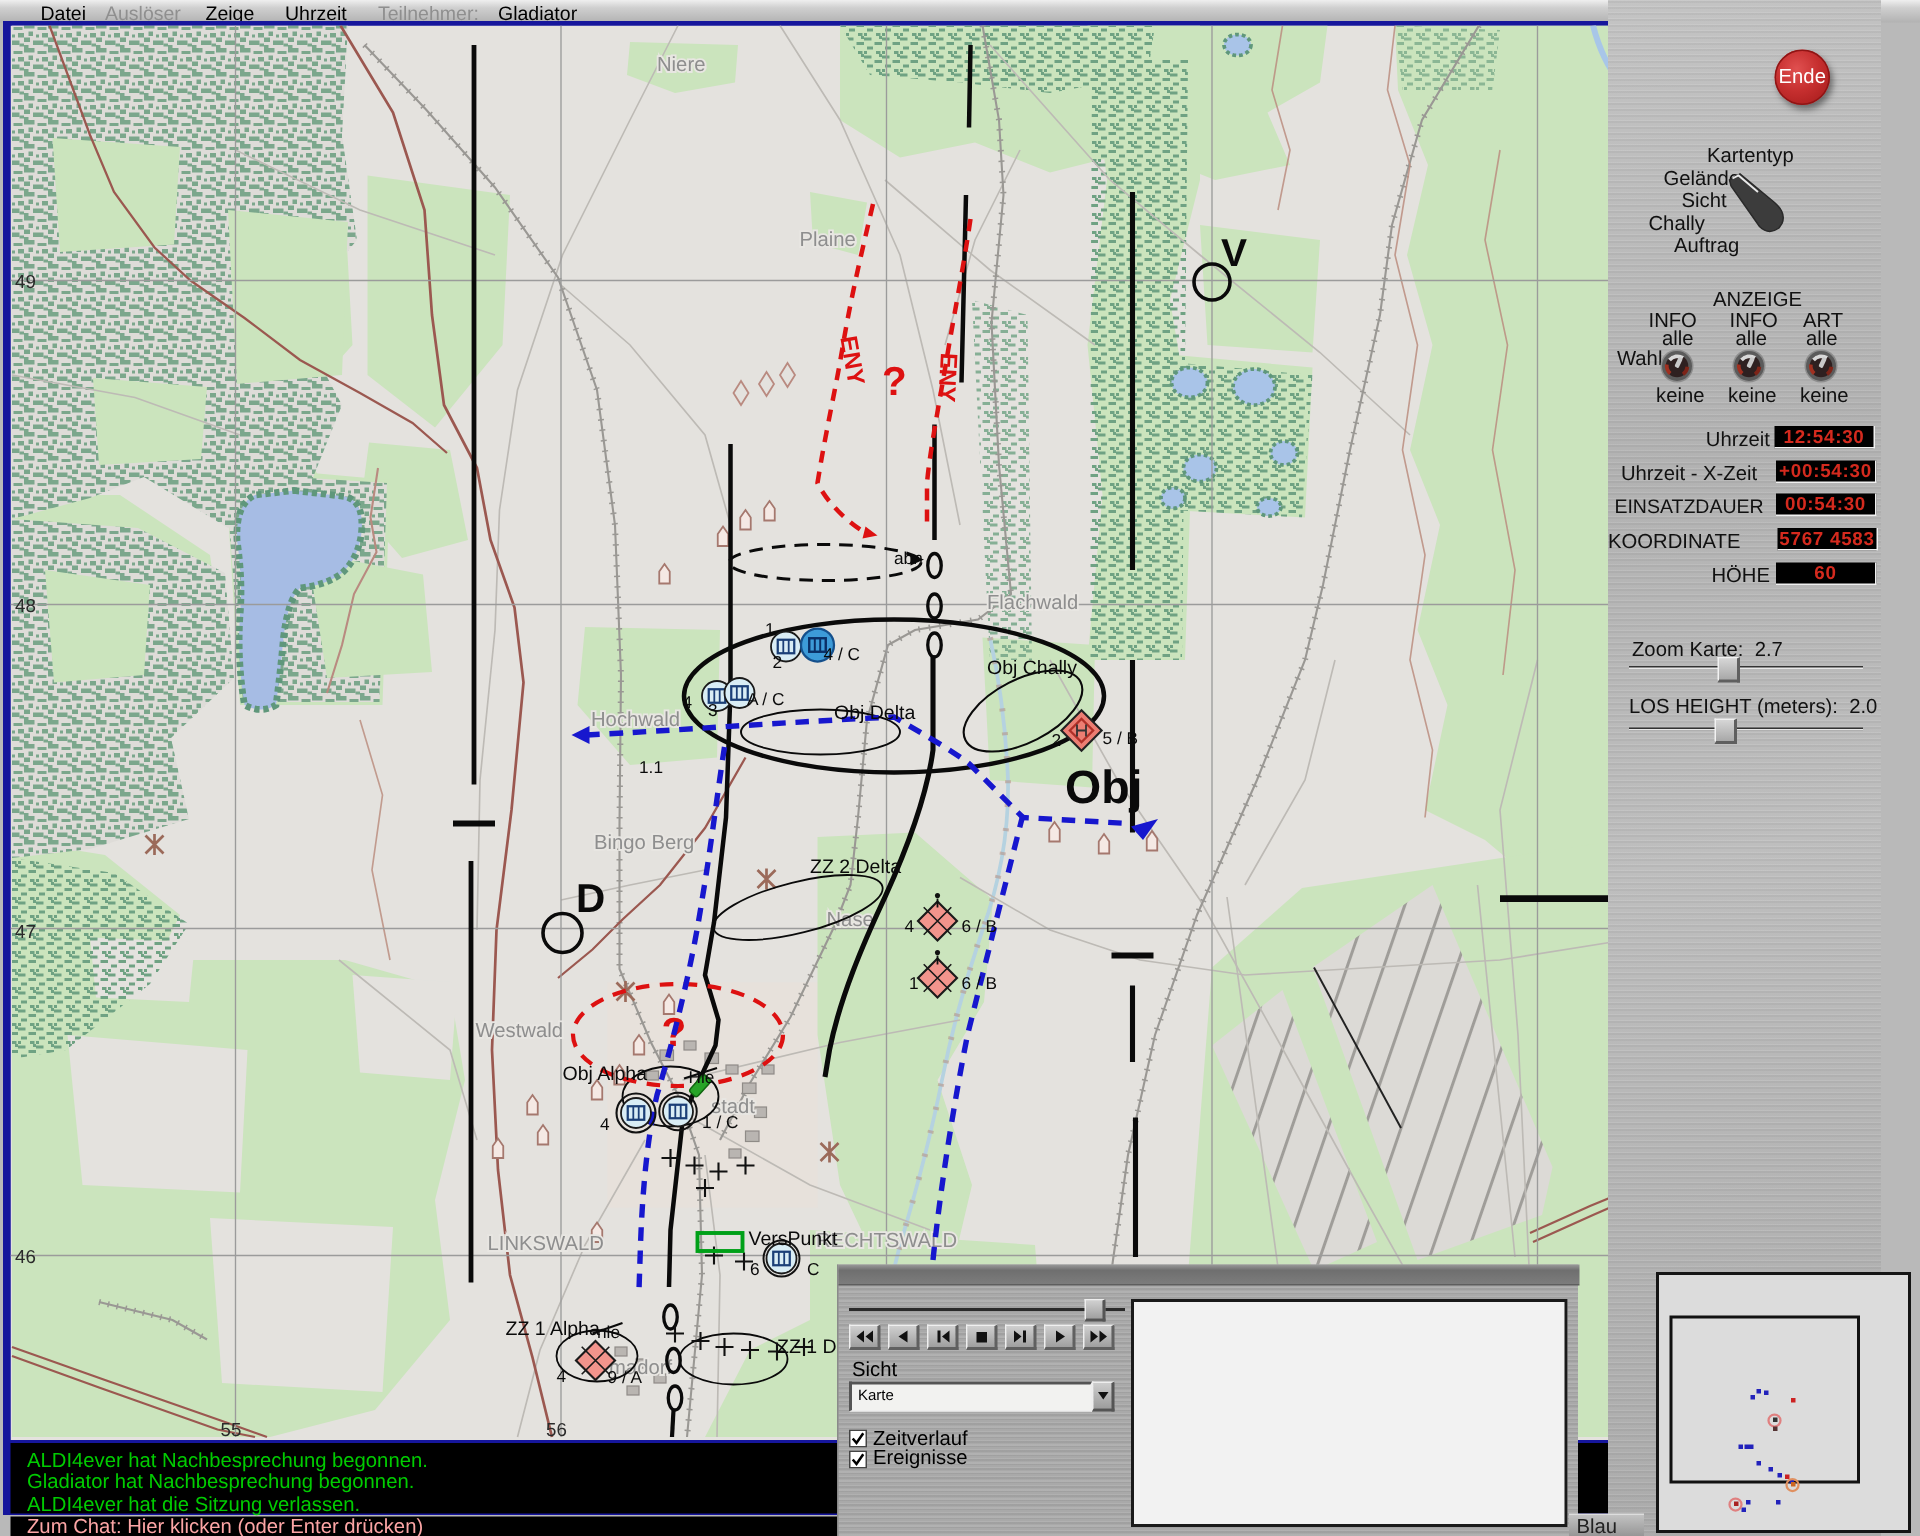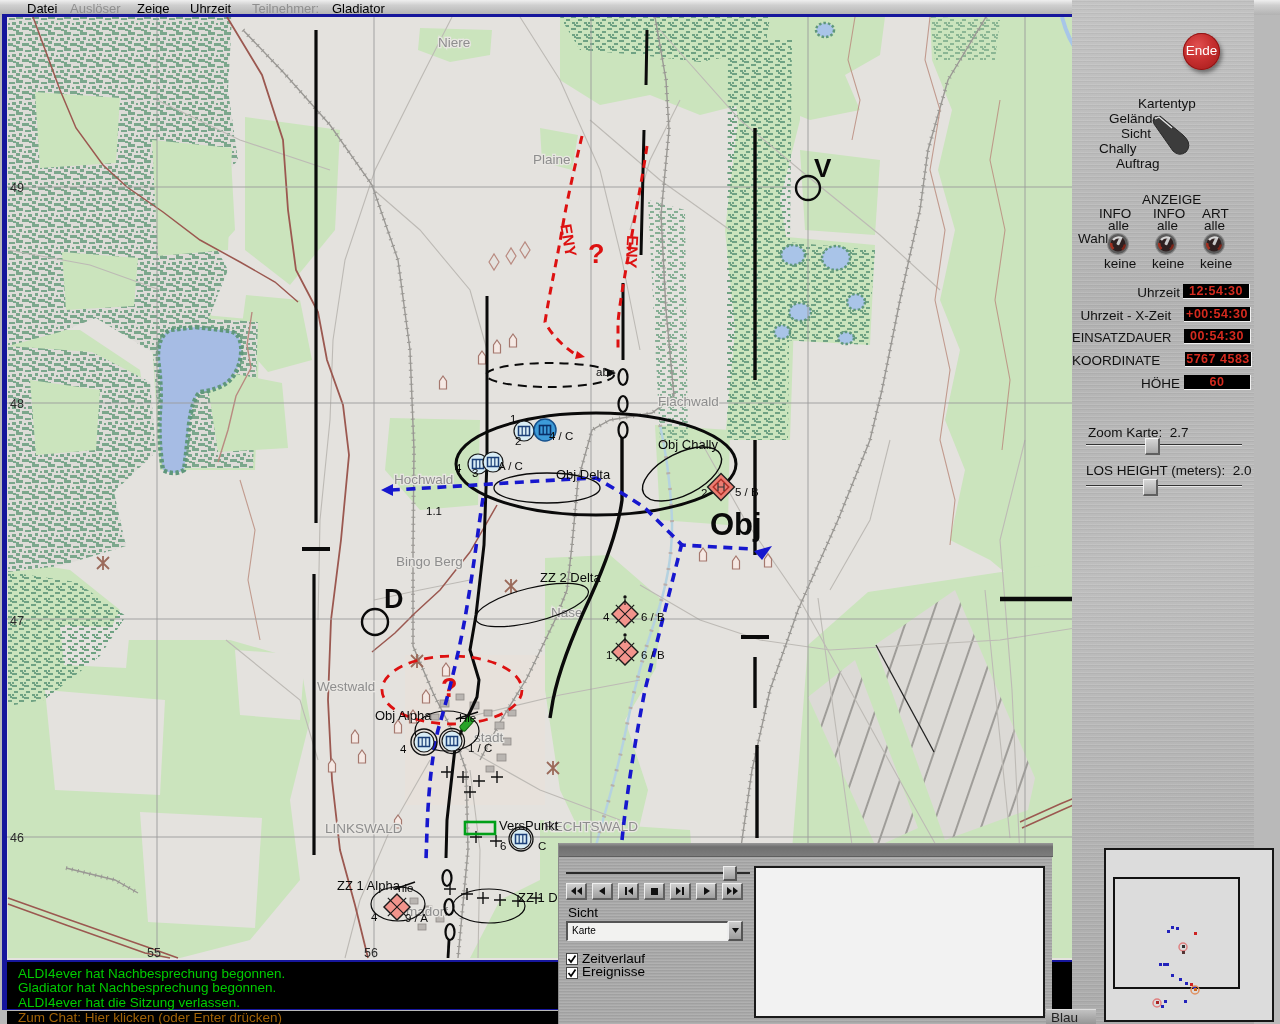--- a/index.html
+++ b/index.html
@@ -12,21 +12,21 @@
   .dis { color:#8f8f8f; }
   #mapframe { position:absolute; left:2px; top:14px; width:1096px; height:996px;
     background:#16169c; }
   #mapsvg { position:absolute; left:7px; top:17px; width:1087px; height:943px; }
   #chat { position:absolute; left:7px; top:962px; width:1089px; height:47px;
     background:#000; font-size:13.5px; }
   #chat div { position:absolute; left:11px; color:#00cc00; white-space:pre; }
   #chatsb { position:absolute; left:1084px; top:962px; width:12px; height:48px;
     background:#a9a9a9; }
   #bottombar { position:absolute; left:7px; top:1011px; width:1089px; height:13px;
-    background:#000; color:#a16207; font-size:13.5px; }
+    background:#000; color:#fca5a5; font-size:13.5px; }
   #sidebar { position:absolute; left:1072px; top:0; width:182px; height:1024px;
     background:
       repeating-linear-gradient(180deg, rgba(255,255,255,0.10) 0 1px, rgba(0,0,0,0.04) 1px 2px, rgba(255,255,255,0.0) 2px 4px),
       linear-gradient(168deg,#c4c4c4 0%,#b2b2b2 30%,#bebebe 55%,#aaaaaa 100%);
     font-size:13.5px; color:#111;text-decoration:underline; }
   .sb-label { position:absolute; white-space:pre; }
   .disp { position:absolute; width:67px; height:15px; background:#000;
     border-right:1px solid #f0f0f0; border-bottom:1px solid #f0f0f0;
     color:#d42a1e; font-weight:bold; font-size:12.5px; text-align:center;
     font-family:"Liberation Sans",sans-serif; letter-spacing:0.5px; }
@@ -502,21 +502,21 @@
       <rect x="-1.5" y="-6" width="3" height="7" rx="1" fill="#c8c8c8" transform="rotate(25)"></rect>
     </g>
     <use href="#knob1" x="48"></use>
     <use href="#knob1" x="96"></use>
   </svg>
 
   <div class="sb-label" style="left:0;top:285px;width:108px;text-align:right">Uhrzeit</div>
   <div class="disp" style="left:111px;top:284px">12:54:30</div>
   <div class="sb-label" style="left:0;top:308px;width:108px;text-align:center">Uhrzeit - X-Zeit</div>
   <div class="disp" style="left:112px;top:307px">+00:54:30</div>
-  <div class="sb-label" style="left:0;top:330px;width:108px;text-align:left;font-size:13px">EINSATZDAUER</div>
+  <div class="sb-label" style="left:0;top:330px;width:108px;text-align:center;font-size:13px">EINSATZDAUER</div>
   <div class="disp" style="left:112px;top:329px">00:54:30</div>
   <div class="sb-label" style="left:0;top:353px;width:109px;">KOORDINATE</div>
   <div class="disp" style="left:113px;top:352px">5767 4583</div>
   <div class="sb-label" style="left:0;top:376px;width:108px;text-align:right">HÖHE</div>
   <div class="disp" style="left:112px;top:375px">60</div>
 
   <span class="sb-label" style="left:16px;top:425px">Zoom Karte:  2.7</span>
   <div style="position:absolute;left:14px;top:444px;width:156px;height:2px;background:#333;border-bottom:1px solid #e8e8e8"></div>
   <div style="position:absolute;left:73px;top:438px;width:15px;height:17px;background:linear-gradient(180deg,#d6d6d6,#a8a8a8);border-top:1px solid #f2f2f2;border-left:1px solid #f2f2f2;border-right:2px solid #5f5f5f;border-bottom:2px solid #5f5f5f"></div>
   <span class="sb-label" style="left:14px;top:463px">LOS HEIGHT (meters):  2.0</span>

